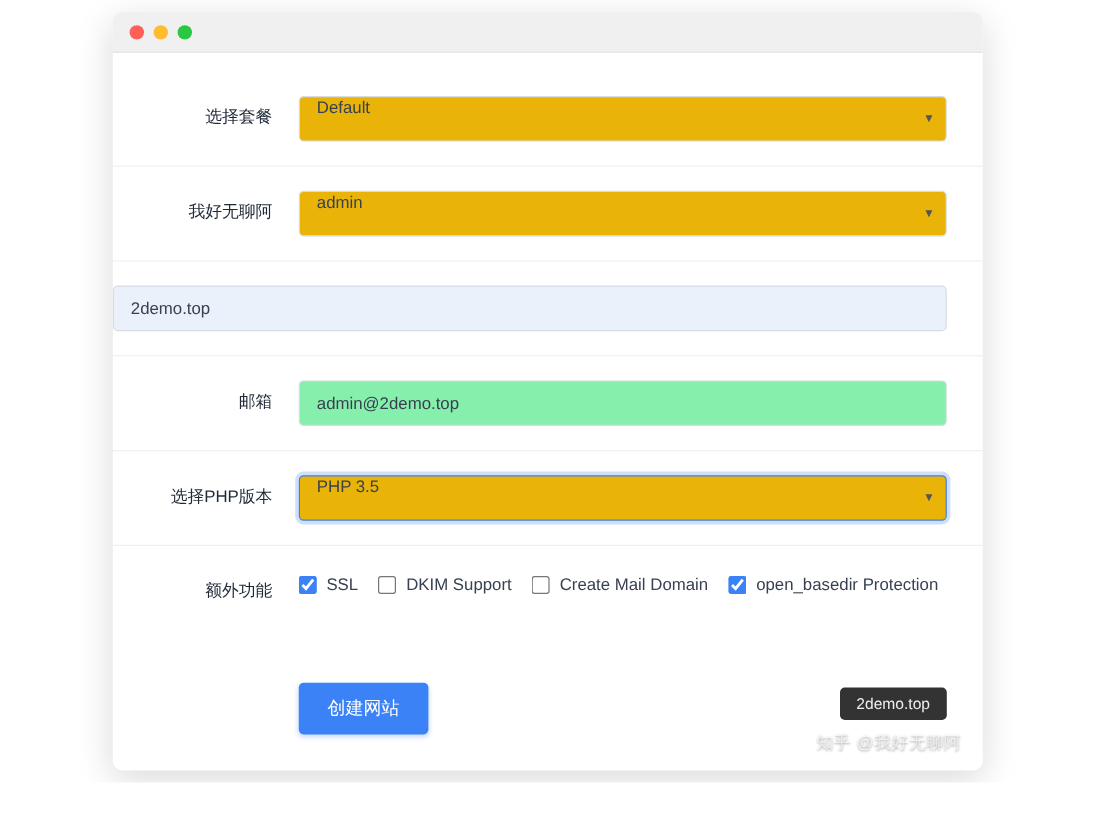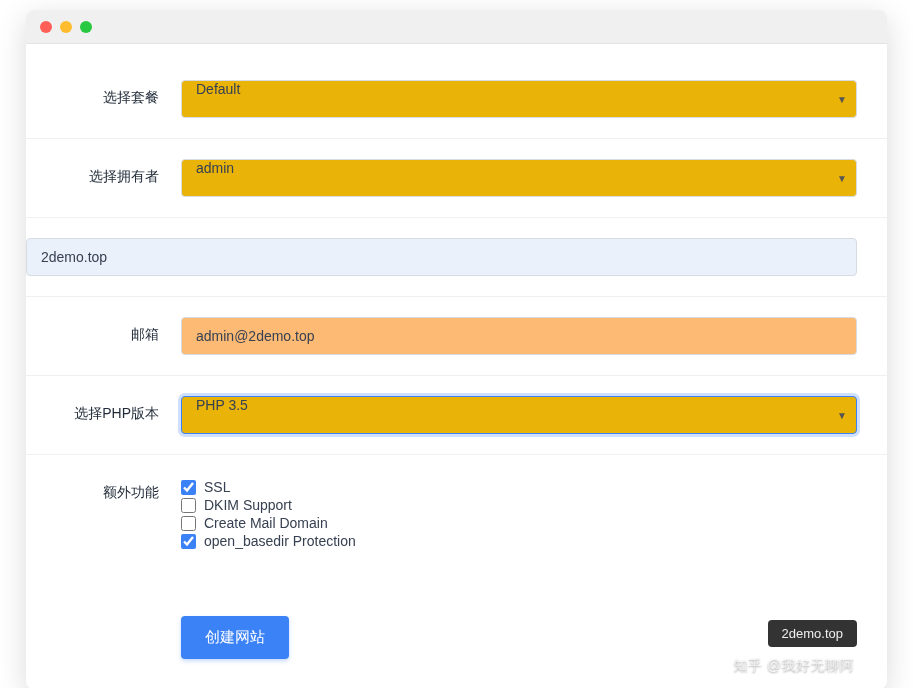--- a/index.html
+++ b/index.html
@@ -5,21 +5,21 @@
     * { box-sizing: border-box; margin: 0; padding: 0; }
     body {
       font-family: -apple-system, BlinkMacSystemFont, "Segoe UI", "PingFang SC", "Microsoft YaHei", sans-serif;
       background: #fff;
       display: flex;
       justify-content: center;
       align-items: flex-start;
       padding: 10px;
     }
     .window {
-      width: 861px;
+      width: 725px;
       background: #fff;
       border-radius: 8px;
       box-shadow: 0 8px 30px rgba(0,0,0,0.15);
       overflow: hidden;
       position: relative;
     }
     .titlebar {
       height: 34px;
       background: #f0f0f0;
       display: flex;
@@ -89,31 +89,31 @@
       pointer-events: none;
       color: #555;
       font-size: 10px;
     }
     .text-input {
       width: 100%;
       height: 38px;
       padding: 0 14px;
       font-size: 14px;
       color: #374151;
-      background: #fdba74;
+      background: #86efac;
       border: 1px solid #d6dce2;
       border-radius: 4px;
     }
     .text-input.filled-bg {
       background: #eaf1fb;
     }
     .checkbox-list {
       display: flex;
-      flex-direction: column;
-      gap: 2px;
+      flex-direction: row;
+      gap: 17px;
       padding-top: 4px;
     }
     .checkbox-item {
       display: flex;
       align-items: center;
       gap: 8px;
       font-size: 14px;
       color: #374151;
     }
     .checkbox-item input[type="checkbox"] {
@@ -141,21 +141,21 @@
       right: 30px;
       bottom: 42px;
       background: #333;
       color: #eee;
       font-size: 13px;
       padding: 6px 14px;
       border-radius: 4px;
     }
     .watermark {
       position: absolute;
-      right: 33px;
+      right: 18px;
       bottom: 14px;
       color: rgba(255,255,255,0.65);
       font-size: 14px;
       text-shadow: 0 1px 2px rgba(0,0,0,0.4);
       letter-spacing: 0.5px;
     }
   </style>
 </head>
 <body>
 
@@ -174,21 +174,21 @@
         <div class="select-wrap">
           <div class="select-control">
             <span>Default</span>
           </div>
           <span class="select-caret">▼</span>
         </div>
       </div>
     </div>
 
     <div class="form-row">
-      <div class="form-label">选择拥有者</div>
+      <div class="form-label">我好无聊阿</div>
       <div class="form-control-wrap">
         <div class="select-wrap">
           <div class="select-control">
             <span>admin</span>
           </div>
           <span class="select-caret">▼</span>
         </div>
       </div>
     </div>
 

